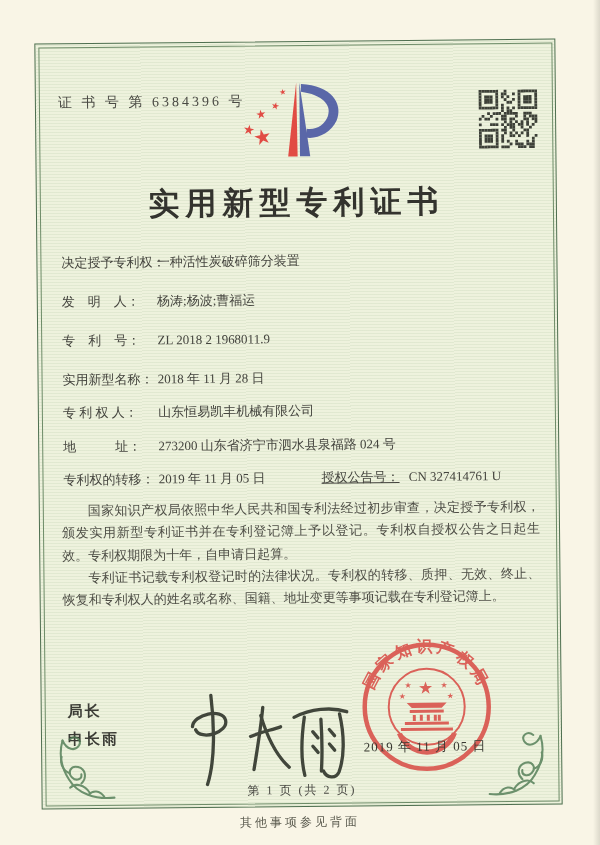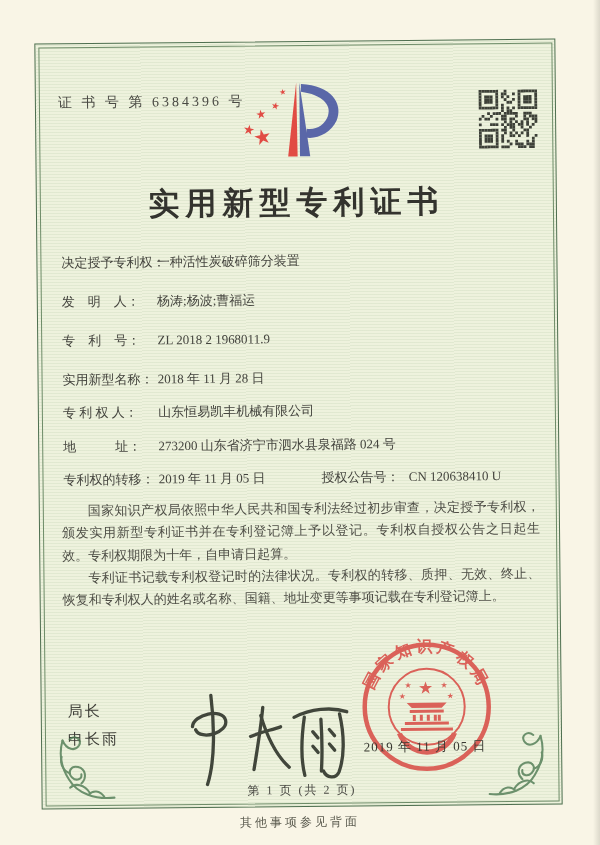--- a/index.html
+++ b/index.html
@@ -40,29 +40,29 @@
   .field-label{display:inline-block;width:92px;color:#44443e;}
   .field-value{color:#44443e;}
   .row-name{top:210px;}
   .row-inventor{top:249px;}
   .row-patentno{top:288px;}
   .row-filing{top:327px;}
   .row-patentee{top:360px;}
   .row-address{top:394px;}
   .row-grant{top:427px;}
   .grant-no-pair{position:absolute;left:258px;top:0;}
-  .grant-no-pair .field-label{width:84px;}
+  .grant-no-pair .field-label{width:84px;text-decoration:underline;}
   .body-text{
     position:absolute;left:22px;top:456px;width:478px;
     font-size:13px;line-height:1.72;text-align:justify;color:#4e4e46;
   }
   .body-text p{margin:0;text-indent:2em;}
   .commissioner{
     position:absolute;left:26px;top:653px;font-size:15px;line-height:28px;
-    letter-spacing:2px;color:#3c3c36;font-weight:normal;
+    letter-spacing:2px;color:#3c3c36;font-weight:bold;
   }
   .signature{position:absolute;left:118px;top:638px;width:204px;height:114px;}
   .seal{position:absolute;left:315px;top:596px;width:140px;height:140px;opacity:0.88;}
   .seal-date{
     position:absolute;left:308px;top:697px;width:150px;text-align:center;
     font-size:13px;color:#3a3a33;letter-spacing:1px;
   }
   .page-indicator{
     position:absolute;left:0;top:740px;width:100%;text-align:center;
     font-size:12px;letter-spacing:2px;color:#4a4a44;
@@ -336,21 +336,21 @@
   </div>
   <div class="field-row row-address">
     <span class="field-label">地　　　址：</span>
     <span class="field-value">273200 山东省济宁市泗水县泉福路 024 号</span>
   </div>
   <div class="field-row row-grant">
     <span class="field-label">专利权的转移：</span>
     <span class="field-value">2019 年 11 月 05 日</span>
     <span class="grant-no-pair">
       <span class="field-label">授权公告号：</span>
-      <span class="field-value">CN 120638410 U</span>
+      <span class="field-value">CN 327414761 U</span>
     </span>
   </div>
 
   <div class="body-text">
     <p>国家知识产权局依照中华人民共和国专利法经过初步审查，决定授予专利权，颁发实用新型专利证书并在专利登记簿上予以登记。专利权自授权公告之日起生效。专利权期限为十年，自申请日起算。</p>
     <p>专利证书记载专利权登记时的法律状况。专利权的转移、质押、无效、终止、恢复和专利权人的姓名或名称、国籍、地址变更等事项记载在专利登记簿上。</p>
   </div>
 
   <div class="commissioner">
     <div>局长</div>

